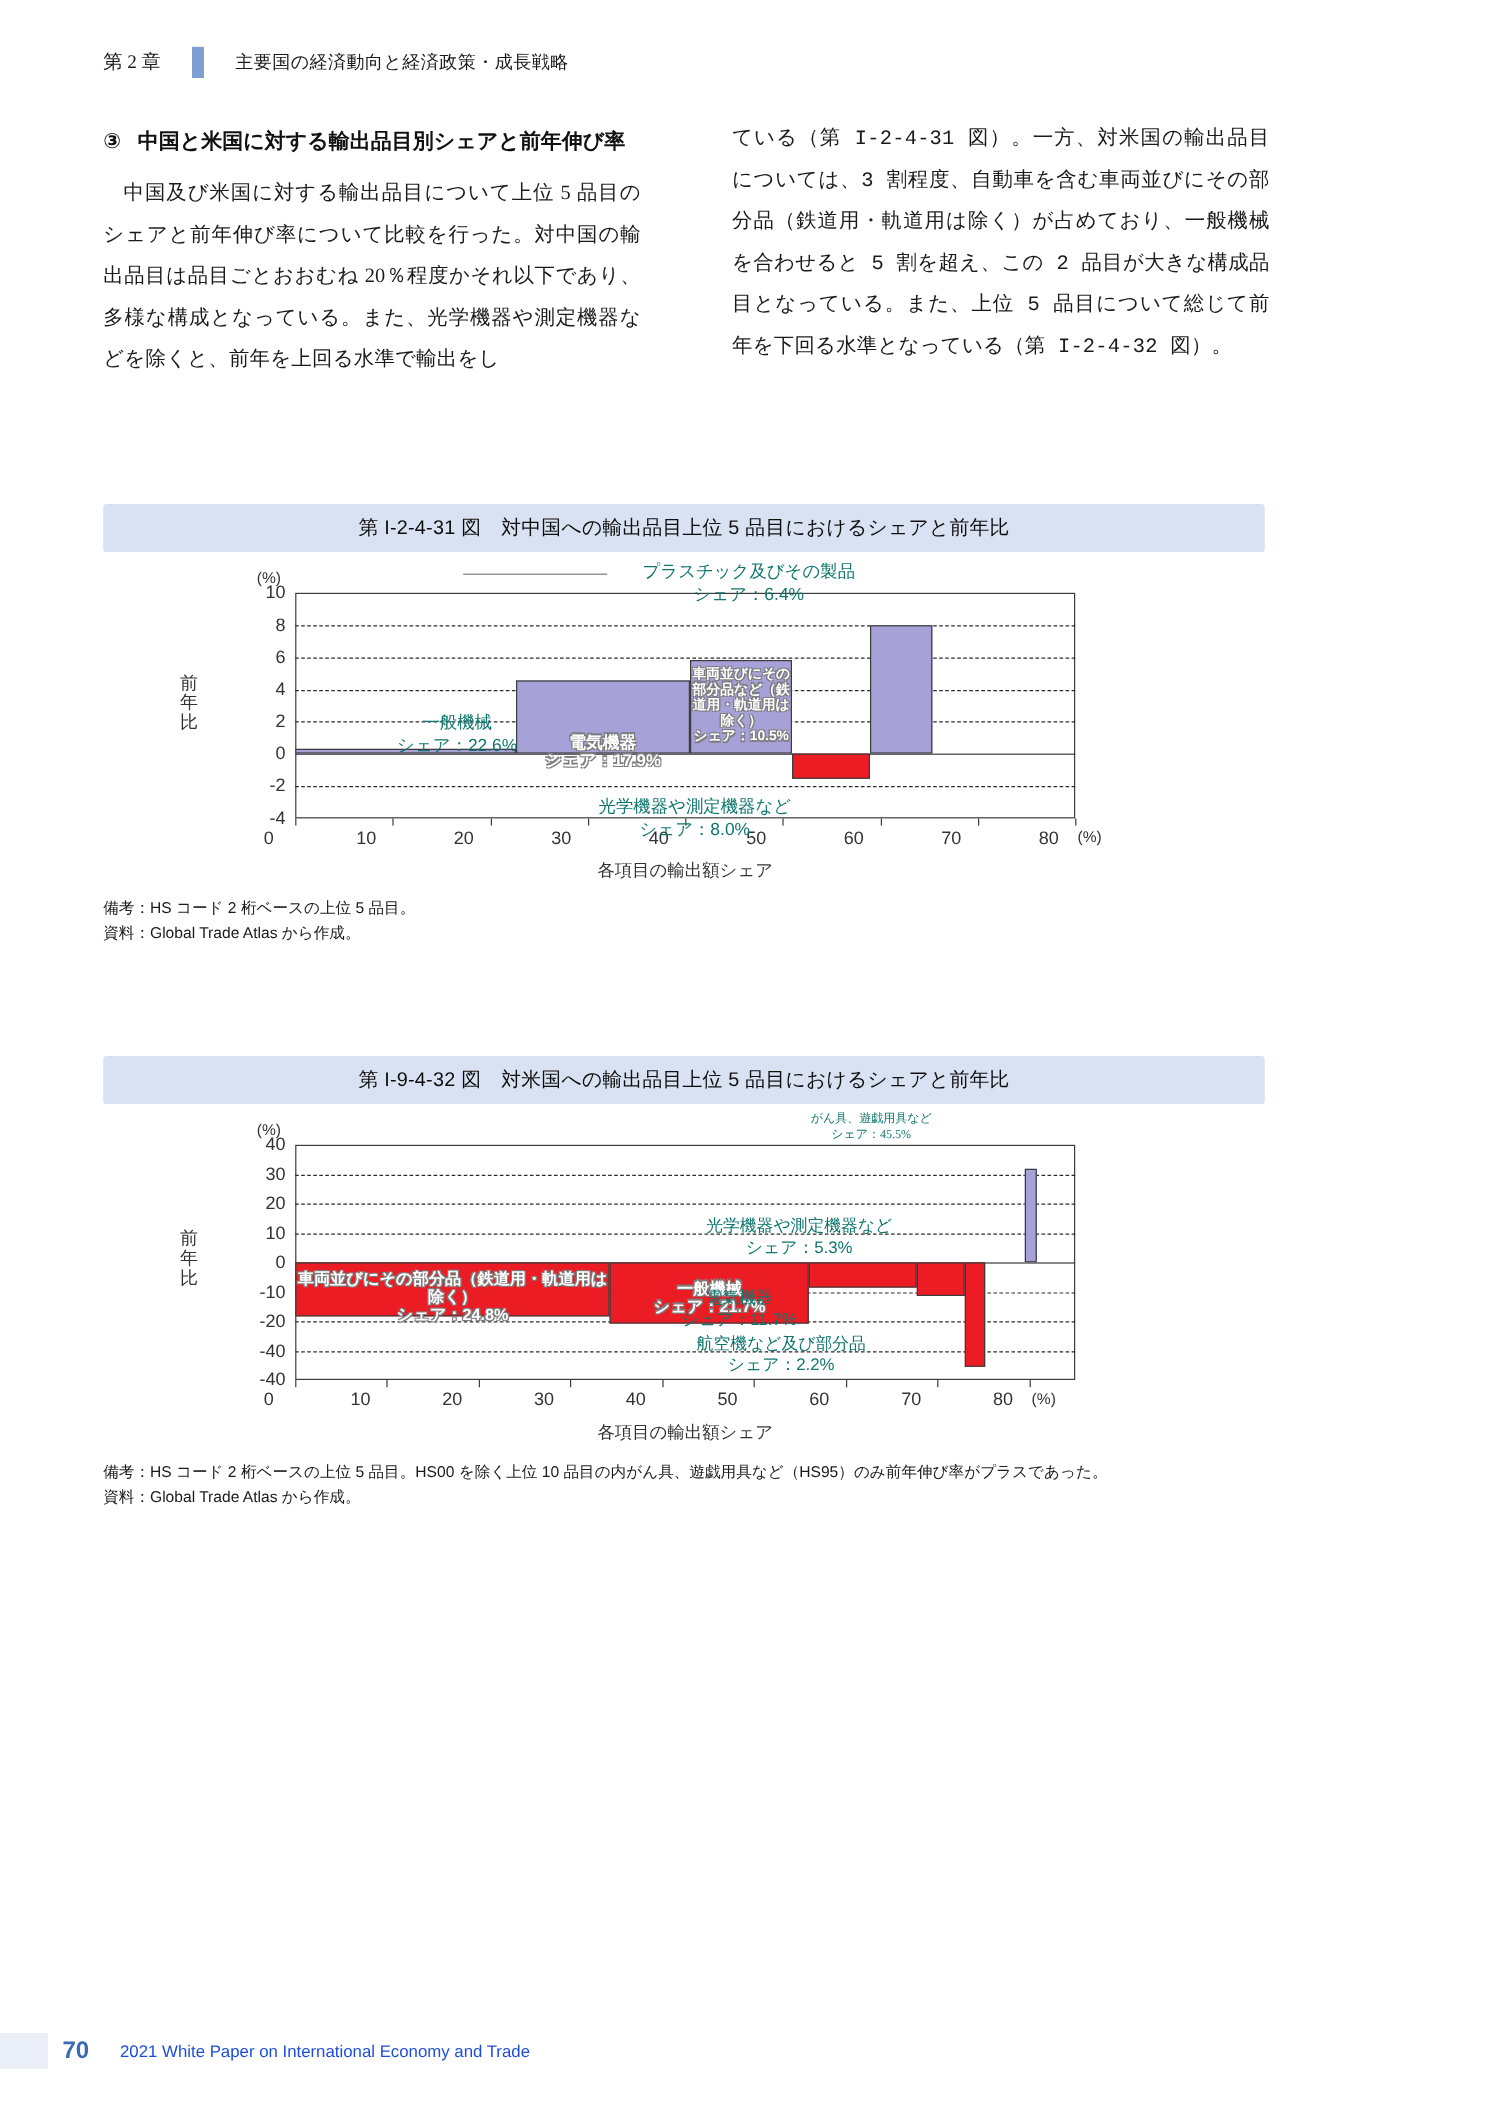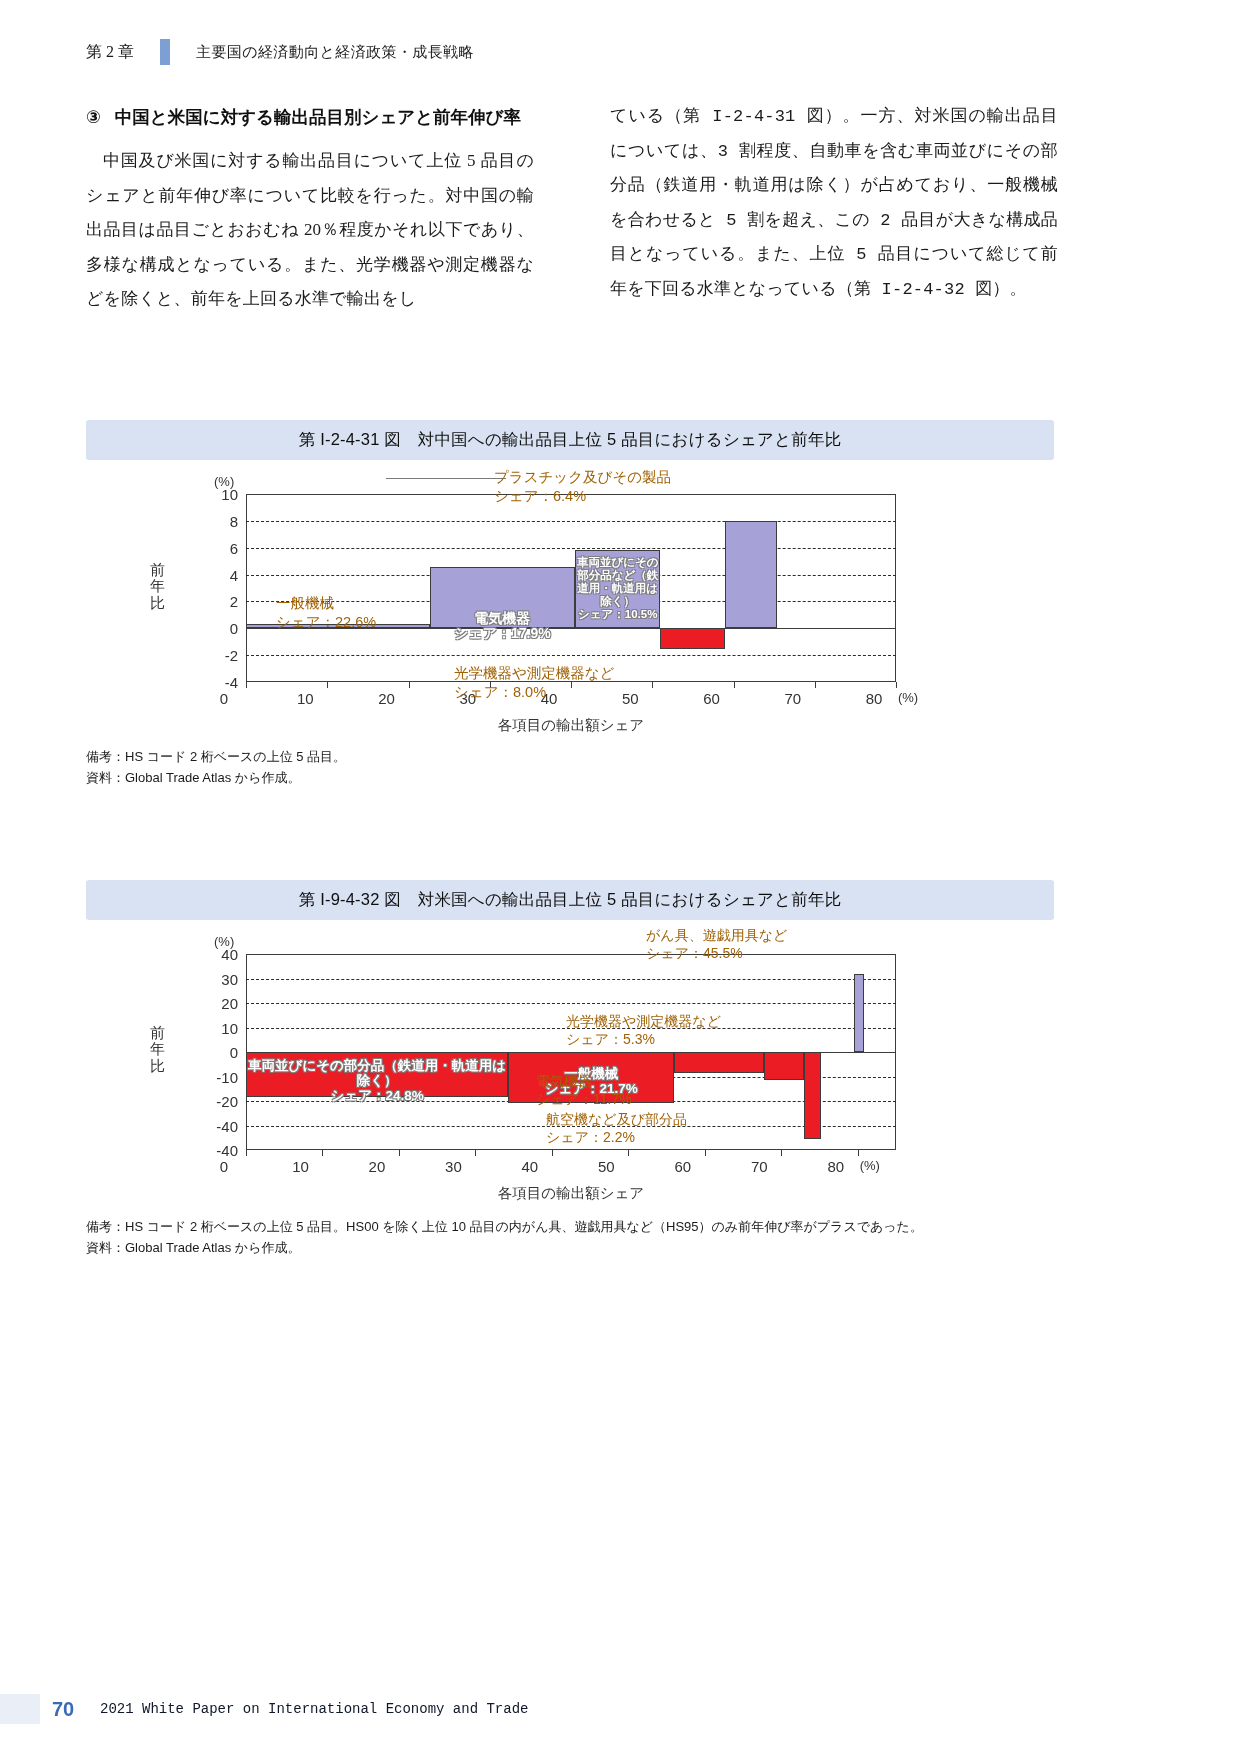--- a/index.html
+++ b/index.html
@@ -81,23 +81,23 @@
   .bar-label{
     position:absolute; text-align:center;
     font-family:"Liberation Sans","DejaVu Sans",sans-serif;
     color:#fff; font-weight:700; line-height:1.12;
     text-shadow:
       -1px -1px 0 #7d7d7d, 1px -1px 0 #7d7d7d,
       -1px  1px 0 #7d7d7d, 1px  1px 0 #7d7d7d;
     pointer-events:none;
   }
   .callout{
-    position:absolute; text-align:left;
-    font-family:"Liberation Sans","DejaVu Sans",sans-serif;
-    color:#a16207; line-height:1.32; white-space:nowrap;
+    position:absolute; text-align:center;
+    font-family:"Liberation Sans","DejaVu Sans",sans-serif;
+    color:#0f766e; line-height:1.32; white-space:nowrap;
   }
   .axis-title-y{
     position:absolute; font-family:"Liberation Sans","DejaVu Sans",sans-serif;
     font-size:15px; color:#333; line-height:1.12; text-align:center; width:1em;
   }
   .axis-title-x{
     position:absolute; font-family:"Liberation Sans","DejaVu Sans",sans-serif;
     font-size:14.5px; color:#333; text-align:center;
   }
   .leader{ position:absolute; border-top:1px solid #7a7a7a; }
@@ -105,22 +105,22 @@
   
   .footer{ position:absolute; left:0; bottom:0; width:1241px; height:84px; }
   .footer-swatch{ position:absolute; left:0; bottom:30px; width:40px; height:30px; background:#e9eef7; }
   .footer-page{
     position:absolute; left:52px; bottom:33px;
     font-family:"Liberation Sans","DejaVu Sans",sans-serif;
     font-size:20px; color:#3a6bb5; font-weight:700;
   }
   .footer-text{
     position:absolute; left:100px; bottom:37px;
-    font-family:Liberation Mono, monospace;
-    font-size:14px; color:#0f172a;
+    font-family:Liberation Sans, sans-serif;
+    font-size:14px; color:#1d4ed8;
   }
 </style>
 </head>
 <body>
 
 <div class="page-header">
   <div class="hdr-inner">
     <span>第 2 章</span>
     <span class="hdr-bar"></span>
     <span class="hdr-title">主要国の経済動向と経済政策・成長戦略</span>
@@ -285,21 +285,21 @@
       <div class="callout" style="left: 480px; top: 80px; width: 200px; font-size: 14px; z-index: 6; white-space: normal;">
         <div>光学機器や測定機器など</div>
         <div>シェア：5.3%</div>
       </div>
       <div class="bar red" style="left: 718.235px; top: 120px; width: 16.8235px; height: 86.975px; z-index: 3;"></div>
       <div class="callout" style="left: 460px; top: 178px; width: 210px; font-size: 14px; z-index: 6; white-space: normal;">
         <div>航空機など及び部分品</div>
         <div>シェア：2.2%</div>
       </div>
       <div class="bar purple" style="left: 767.941px; top: 41.6px; width: 9.94118px; height: 78.4px; z-index: 3;"></div>
-      <div class="callout" style="left: 560px; top: -6px; width: 220px; font-size: 14px; z-index: 6; white-space: normal;">
+      <div class="callout" style="left: 530px; top: -6px; width: 220px; font-size: 10px; z-index: 6; white-space: normal; font-family: Liberation Serif, serif;">
         <div>がん具、遊戯用具など</div>
         <div>シェア：45.5%</div>
       </div>
     </div>
 
   <div class="fig-notes" style="margin-top:14px;">
     <div>備考：HS コード 2 桁ベースの上位 5 品目。HS00 を除く上位 10 品目の内がん具、遊戯用具など（HS95）のみ前年伸び率がプラスであった。</div>
     <div>資料：Global Trade Atlas から作成。</div>
   </div>
 </div>

